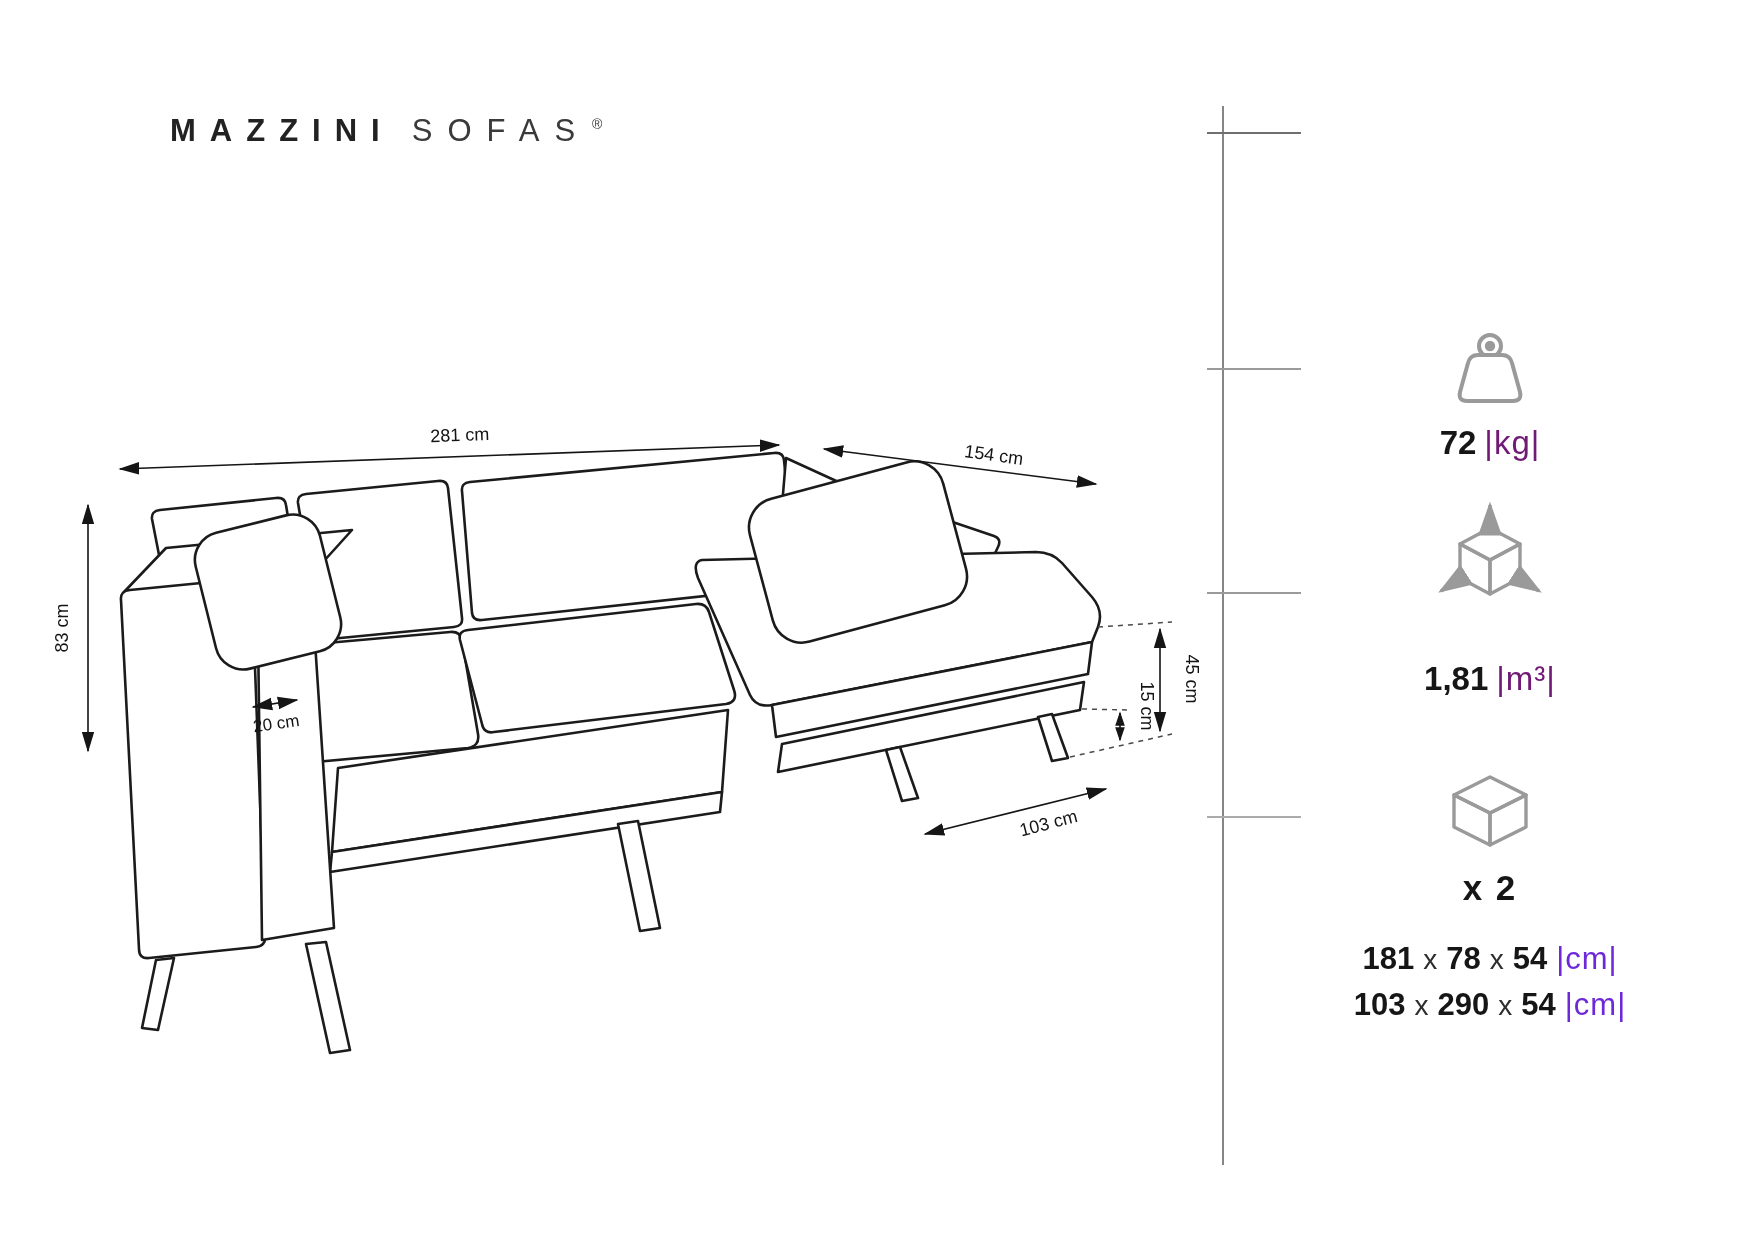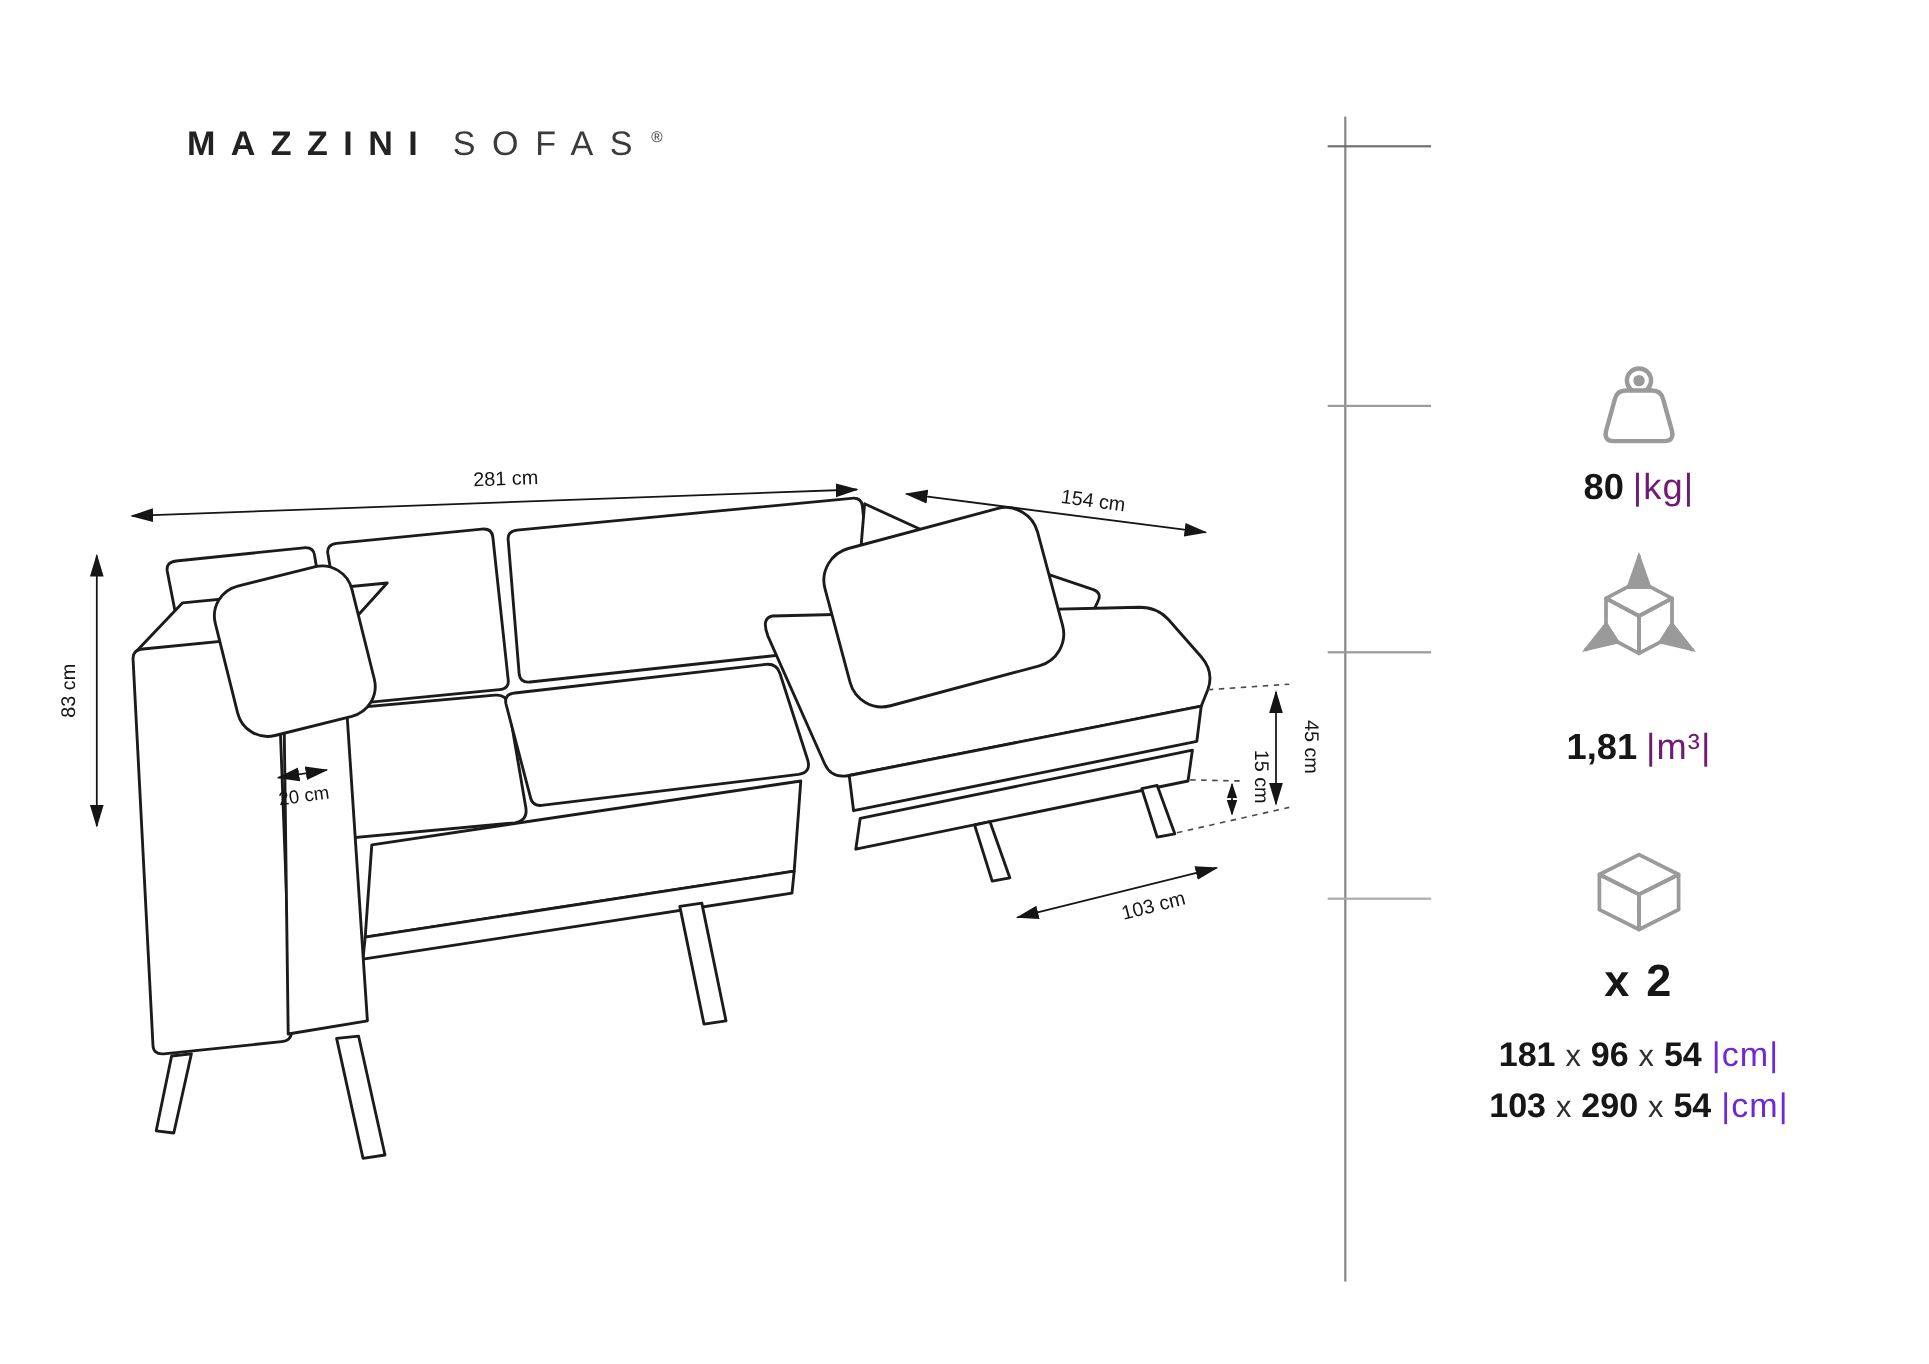--- a/index.html
+++ b/index.html
@@ -25,21 +25,21 @@
   .panel .title{position:absolute;left:0;top:140px;width:100%;font-size:55px;font-weight:700;letter-spacing:5px;color:#161616;font-family:"DejaVu Sans","Liberation Sans",sans-serif;}
   .spec-icon{position:absolute;left:50%;transform:translateX(-50%);}
   .icon-weight{top:330px;}
   .icon-volume{top:496px;}
   .icon-package{top:772px;}
   .spec-text{position:absolute;left:0;width:100%;font-size:33px;color:#161616;white-space:nowrap;}
   .spec-text .val{font-weight:700;}
   .spec-text .unit{font-weight:400;color:#701a75;margin-left:8px;letter-spacing:1px;}
   .t-weight{top:424px;}
   .t-volume{top:660px;}
-  .t-count{top:868px;font-weight:700;font-size:41px;letter-spacing:2px;}
+  .t-count{top:868px;font-weight:700;font-size:35px;letter-spacing:2px;}
   .dims-line{position:absolute;left:0;width:100%;font-size:31px;color:#161616;white-space:nowrap;}
   .dims-1{top:941px;}
   .dims-2{top:987px;}
   .dims-line .num{font-weight:700;}
   .dims-line .sep{font-weight:400;color:#2e2e2e;margin:0 9px;font-size:28px;}
   .dims-line .unit{font-weight:400;color:#6d28d9;margin-left:9px;letter-spacing:1px;}
   
   .sofa-svg{position:absolute;left:0;top:0;}
   svg text{font-family:"Liberation Sans",sans-serif;fill:#141414;}
 </style>
@@ -137,21 +137,21 @@
   <div class="panel">
 
     <svg class="spec-icon icon-weight" width="104" height="78" viewBox="0 0 104 78">
       <g stroke="#9a9a9a" stroke-width="4" fill="none" stroke-linejoin="round">
         <circle cx="52" cy="16" r="11"></circle>
         <path d="M 40,25 L 64,25 Q 72,25 74,33 L 82,62 Q 84,71 75,71 L 29,71 Q 20,71 22,62 L 30,33 Q 32,25 40,25 Z" fill="#fff"></path>
       </g>
       <circle cx="52" cy="16" r="5.2" fill="#9a9a9a"></circle>
     </svg>
     <div class="spec-text t-weight">
-      <span class="val">80</span><span class="unit">|kg|</span>
+      <span class="val">72</span><span class="unit">|kg|</span>
     </div>
 
     <svg class="spec-icon icon-volume" width="112" height="112" viewBox="0 0 112 112">
       <defs>
         <marker id="gah" viewBox="0 0 10 8" markerWidth="10" markerHeight="8" refX="9" refY="4" orient="auto">
           <path d="M0,0.5 L10,4 L0,7.5 Z" fill="#9a9a9a"></path>
         </marker>
       </defs>
       <g stroke="#9a9a9a" stroke-width="3.4" fill="none" stroke-linejoin="round">
         <path d="M 56,32 L 86,48 L 56,64 L 26,48 Z"></path>
@@ -169,20 +169,20 @@
     <svg class="spec-icon icon-package" width="86" height="78" viewBox="0 0 86 78">
       <g stroke="#9a9a9a" stroke-width="3.4" fill="none" stroke-linejoin="round">
         <path d="M 43,5 L 79,23 L 43,41 L 7,23 Z"></path>
         <path d="M 7,23 L 7,55 L 43,73 L 43,41 Z"></path>
         <path d="M 79,23 L 79,55 L 43,73 L 43,41 Z"></path>
       </g>
     </svg>
     <div class="spec-text t-count">x 2</div>
 
     <div class="dims-line dims-1">
-      <span class="num">181</span><span class="sep">x</span><span class="num">96</span><span class="sep">x</span><span class="num">54</span><span class="unit">|cm|</span>
+      <span class="num">181</span><span class="sep">x</span><span class="num">78</span><span class="sep">x</span><span class="num">54</span><span class="unit">|cm|</span>
     </div>
     <div class="dims-line dims-2">
       <span class="num">103</span><span class="sep">x</span><span class="num">290</span><span class="sep">x</span><span class="num">54</span><span class="unit">|cm|</span>
     </div>
   </div>
 
 </div>
 
 </body></html>

